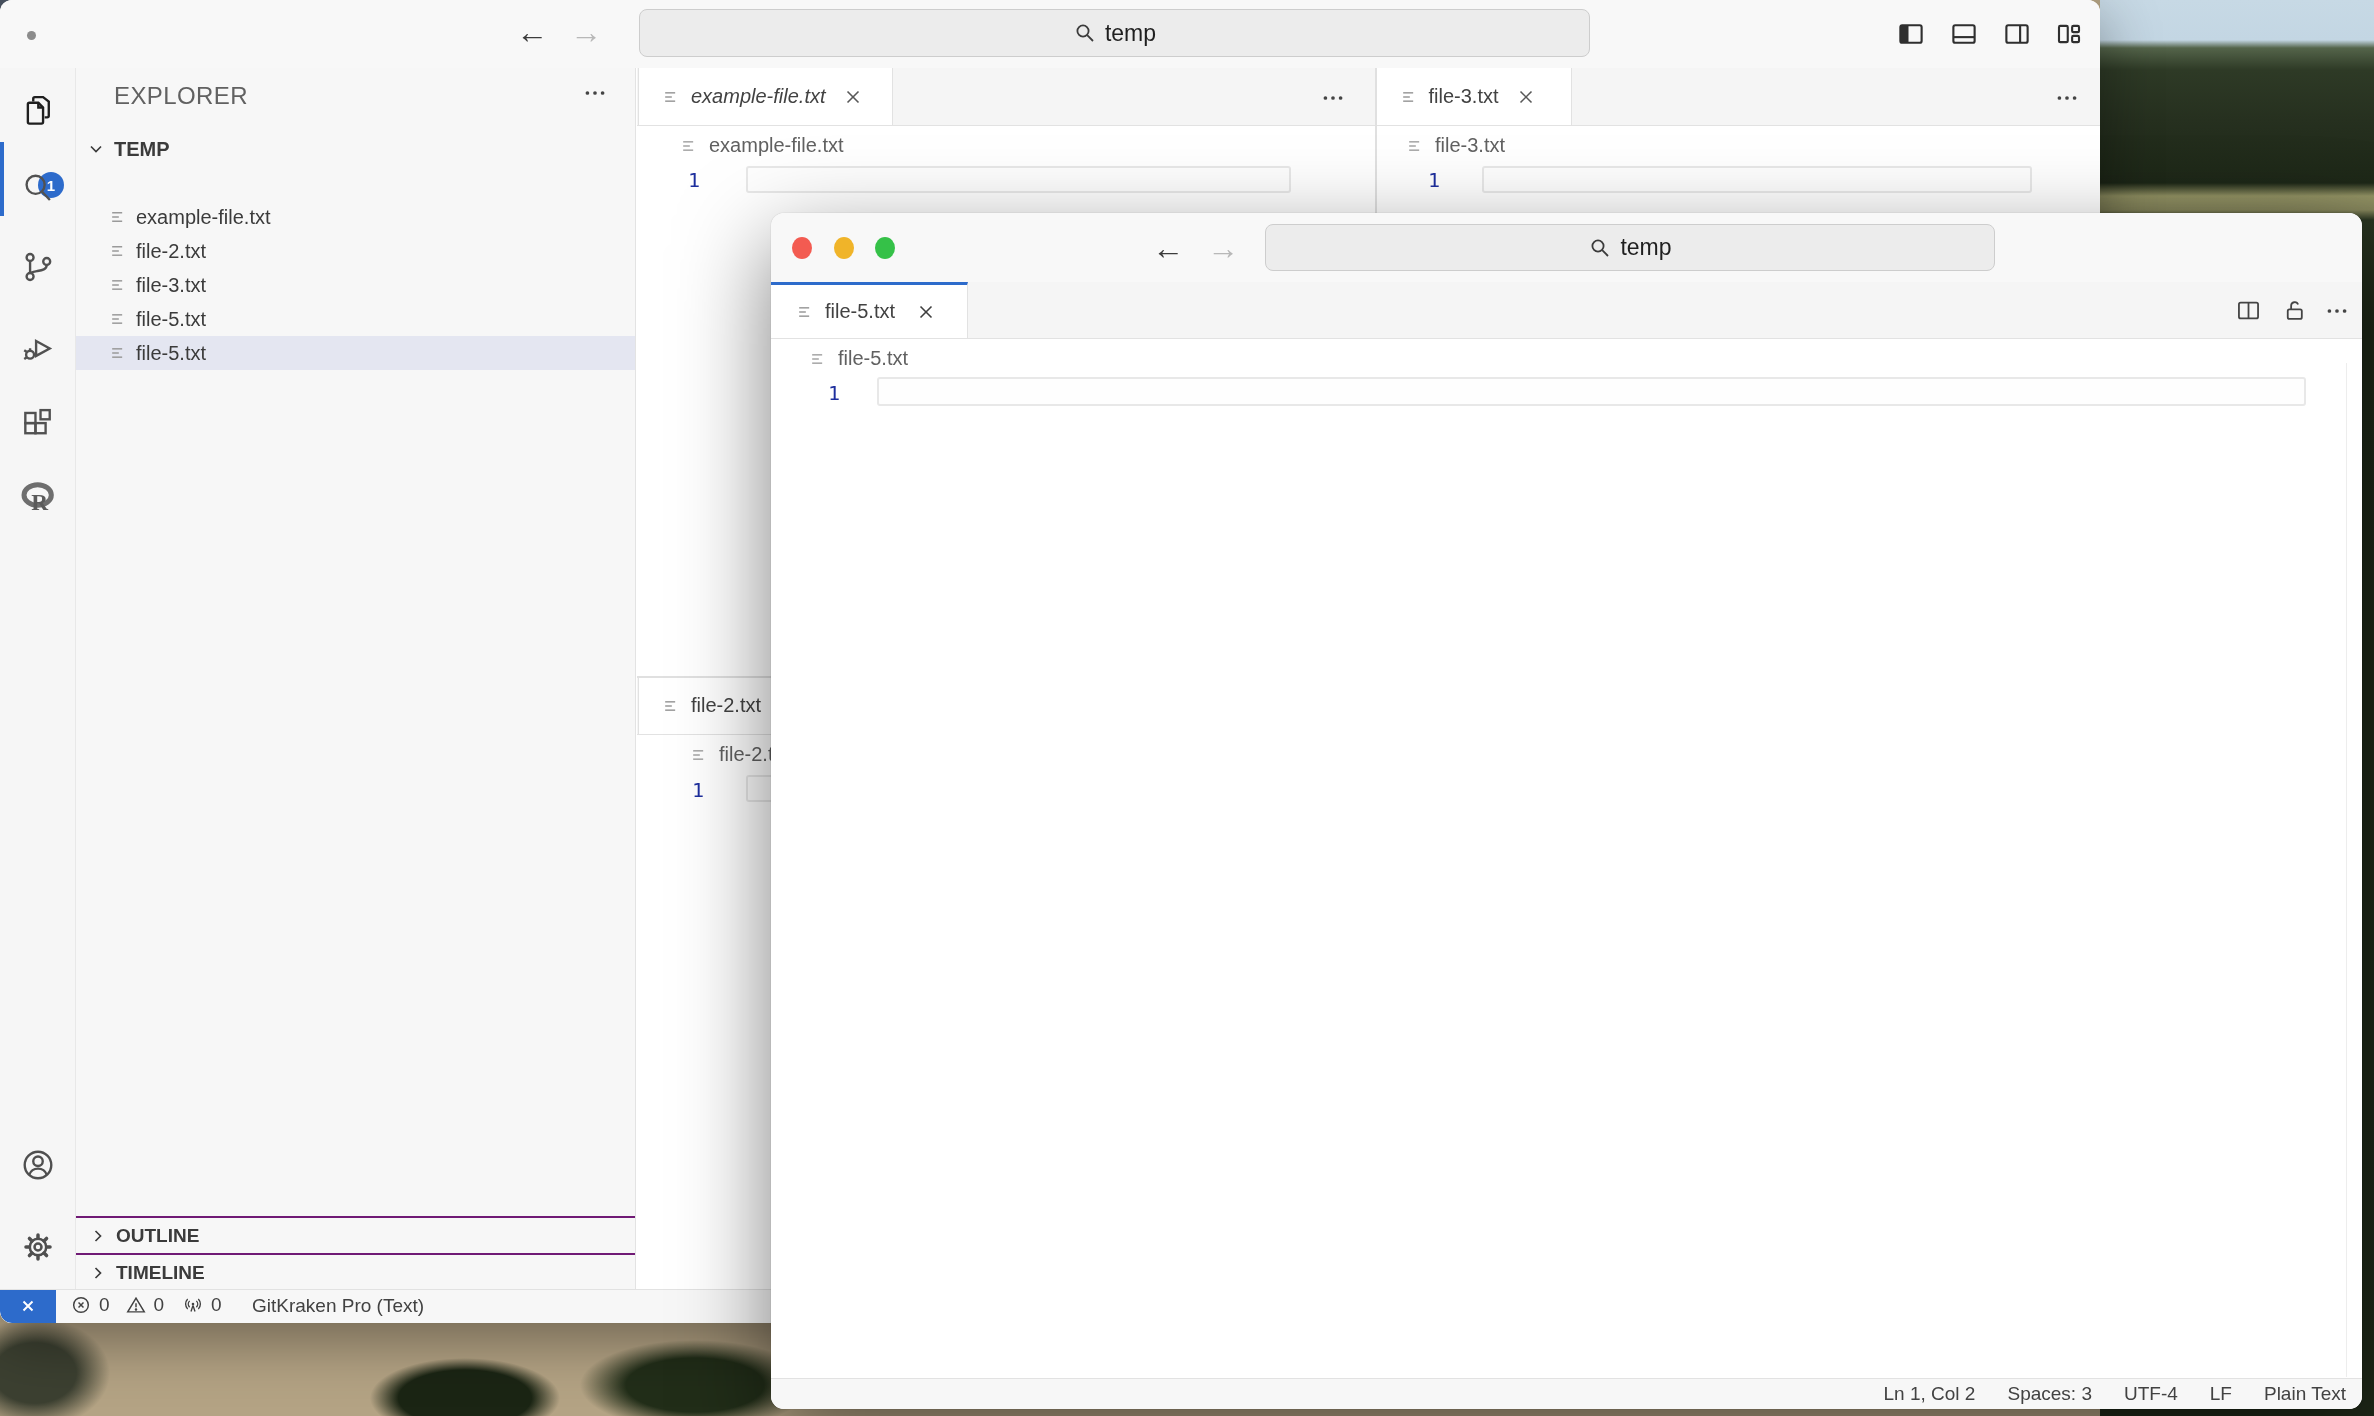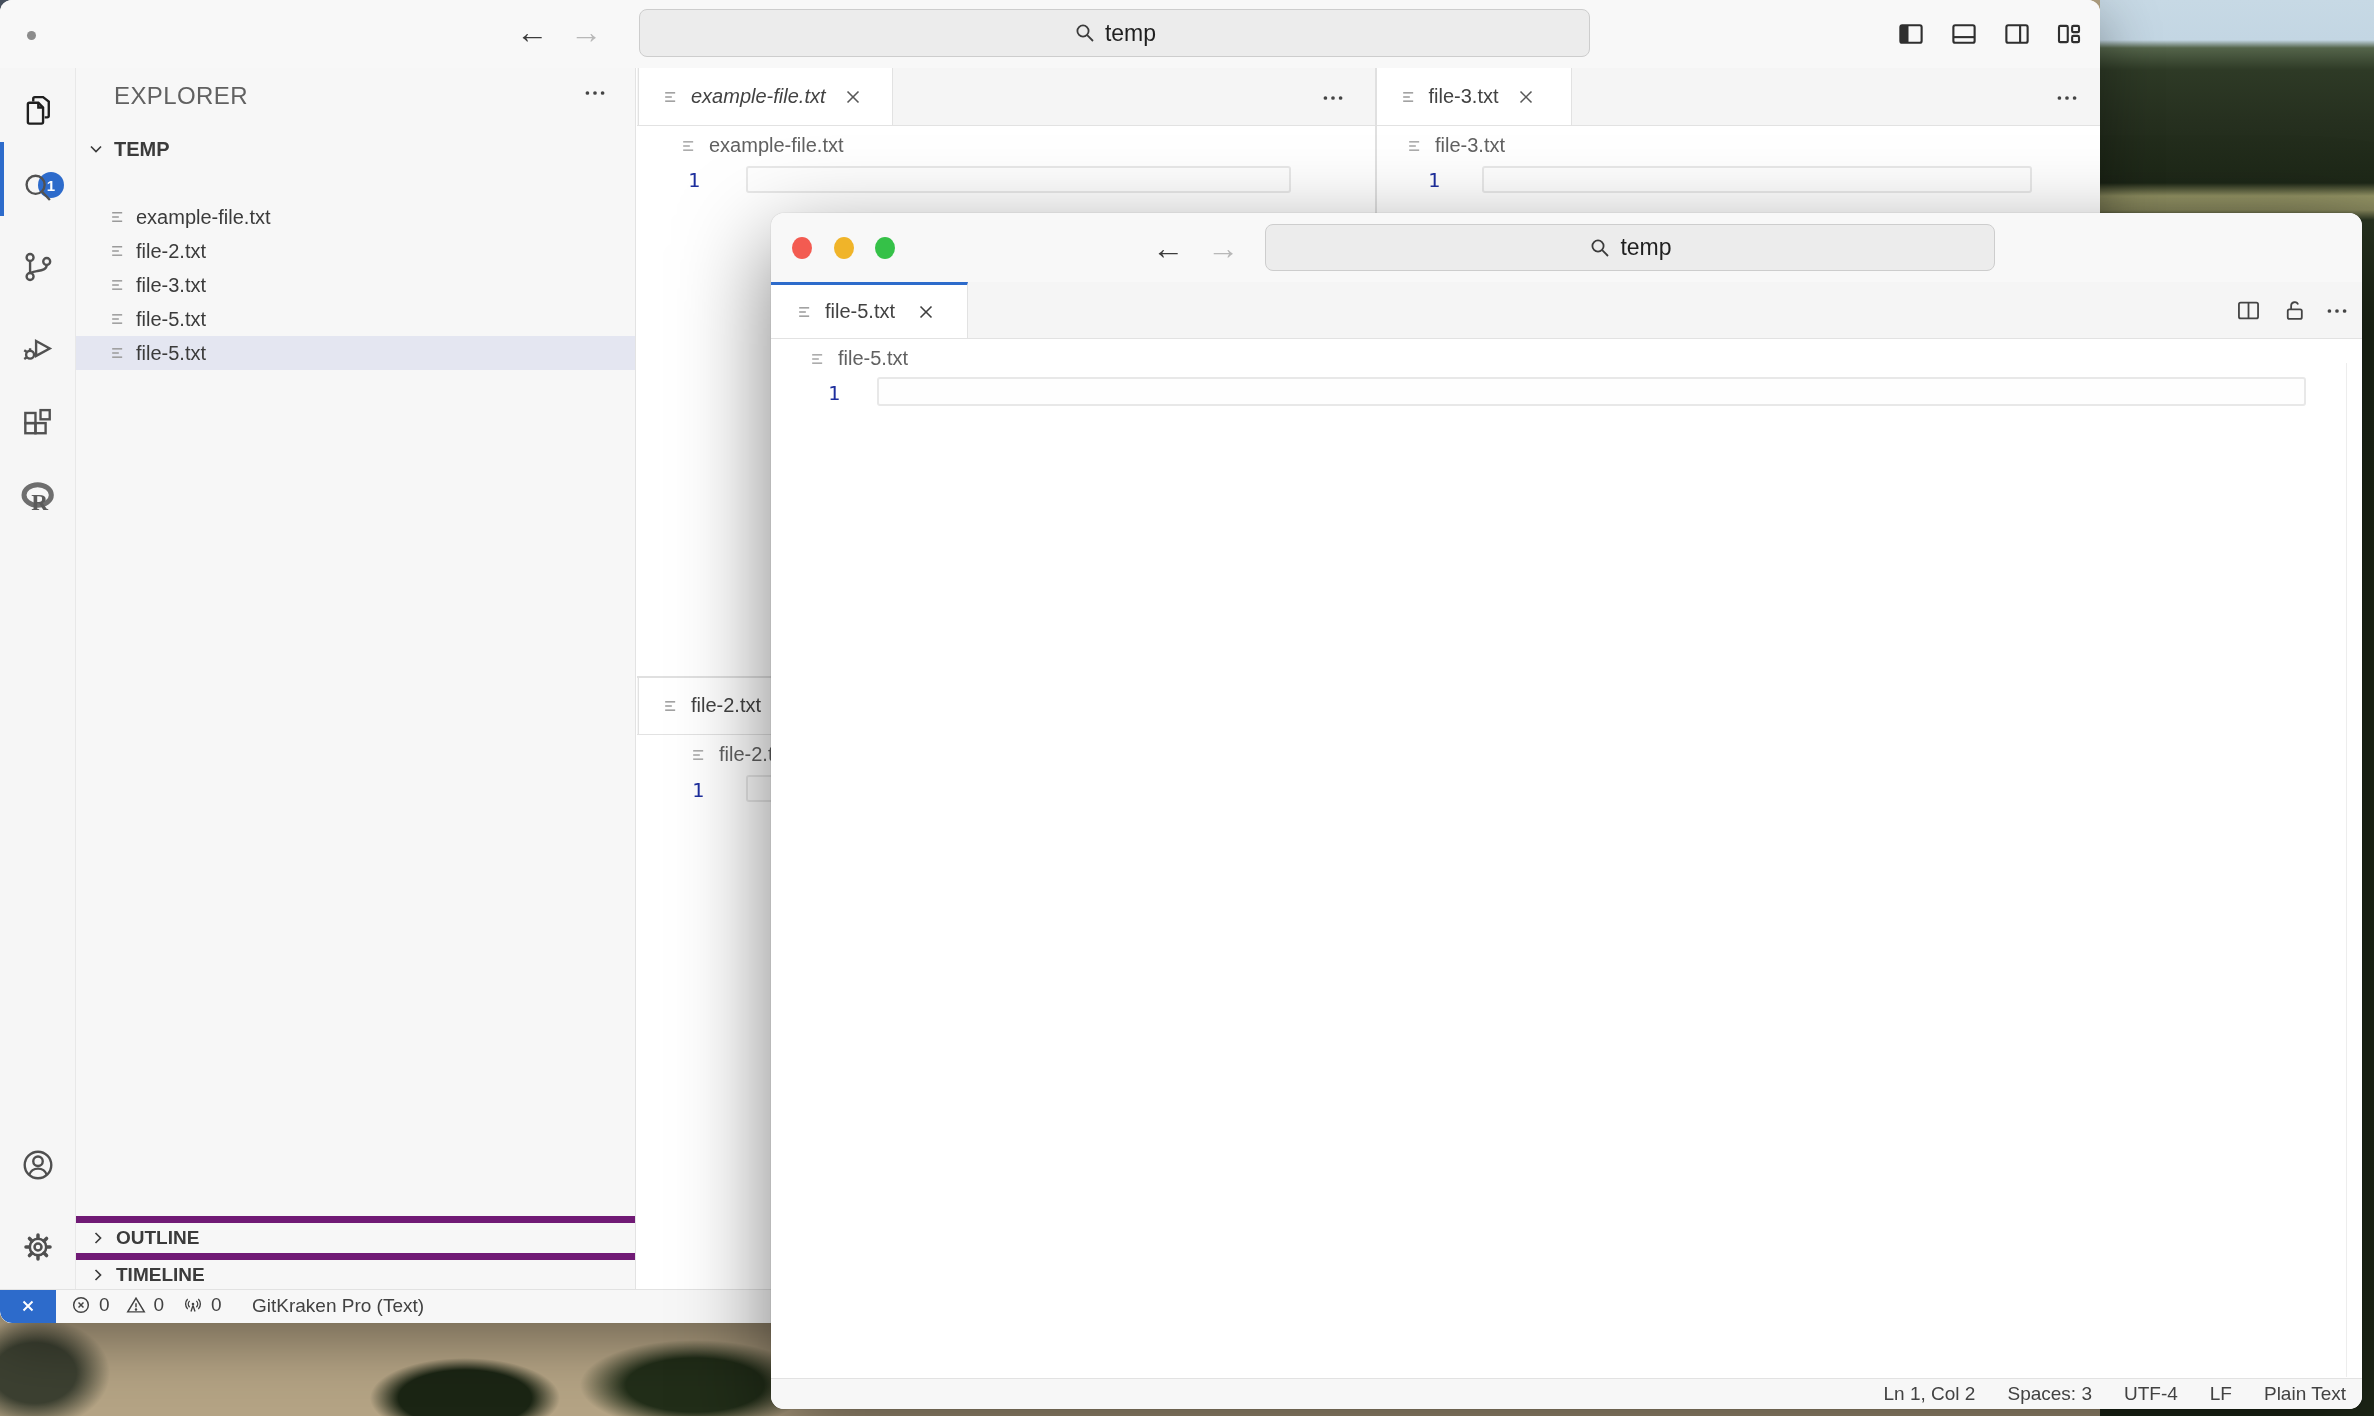--- a/index.html
+++ b/index.html
@@ -50,21 +50,21 @@
   
   .activitybar { left:0; top:68px; width:76px; height:1221px; background:#f6f6f6; border-right:1px solid #e8e8e8; }
   .ab-item { position:absolute; left:0; width:76px; height:78px; display:flex; align-items:center; justify-content:center; color:#515151; }
   .ab-item.active { color:#1f1f1f; }
   .ab-indicator { position:absolute; left:0; top:74px; width:4px; height:74px; background:#2d6bcb; }
   .badge { position:absolute; left:38px; top:104px; width:26px; height:26px; border-radius:50%;
     background:#2d6bcb; color:#fff; font-size:15px; font-weight:bold; display:flex; align-items:center; justify-content:center; }
   .sidebar { left:76px; top:68px; width:560px; height:1221px; background:#f7f7f7; border-right:1px solid #e3e3e3; }
   .tree-row { position:absolute; left:0; width:100%; height:34px; display:flex; align-items:center; color:#3b3b3b; font-size:20px; }
   .tree-row.selected { background:#e4e6f1; }
-  .sec-row { position:absolute; left:0; width:100%; height:37px; border-top:7px solid #701a75;
+  .sec-row { position:absolute; left:0; width:100%; height:37px; border-top:2px solid #701a75;
     display:flex; align-items:center; color:#3b3b3b; font-size:19px; font-weight:bold; }
 
   
   .statusbar { background:#f7f7f7; border-top:1.5px solid #e2e2e2; font-size:19px; color:#424242; }
   .remote-chip { background:#2d6bcb; border-bottom-left-radius:12px; display:flex; align-items:center; justify-content:center; }
   .sb-item { display:flex; align-items:center; gap:7px; }
   .traffic { border-radius:50%; width:20px; height:22px; }
 </style>
 </head>
 <body>

